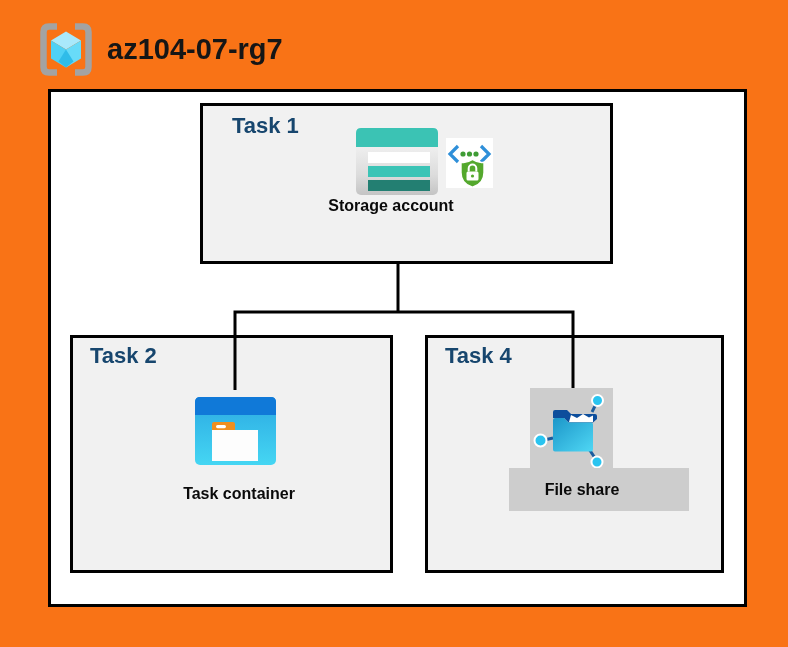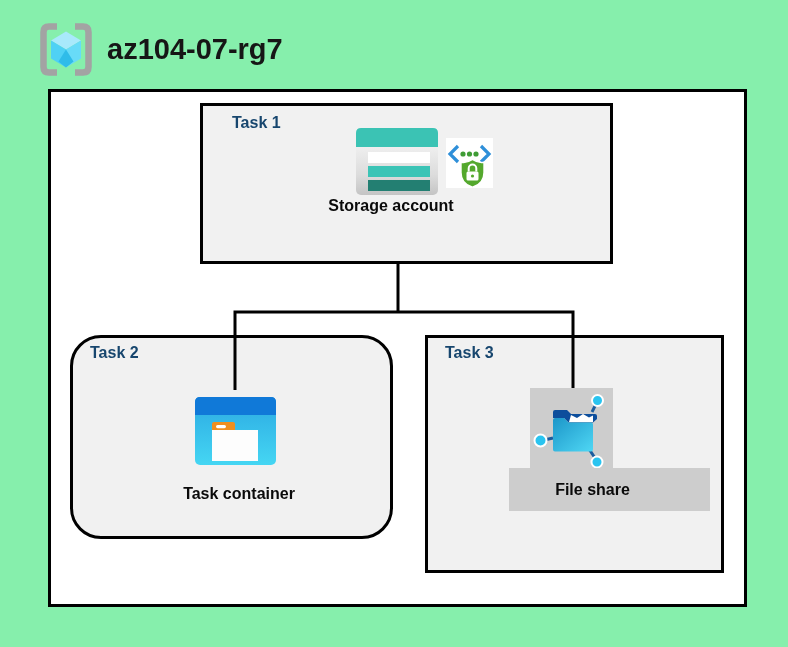--- a/index.html
+++ b/index.html
@@ -1,42 +1,42 @@
 <!DOCTYPE html>
 <html><head>
 <meta charset="utf-8">
 <style>
   html,body{margin:0;padding:0;background:#fff;}
   .stage{
-    position:relative;width:788px;height:647px;background:#86efac;
+    position:relative;width:788px;height:647px;background:#f97316;
     font-family:"Liberation Sans",sans-serif;overflow:hidden;
   }
   
   .rg-header{position:absolute;left:37px;top:21px;display:flex;align-items:center;gap:12px;}
   .rg-title{font-size:29px;font-weight:700;color:#161616;letter-spacing:0;}
   
   .outer-box{position:absolute;left:48px;top:89px;width:699px;height:518px;
     border:3px solid #000;background:#ffffff;box-sizing:border-box;}
   .task-box{position:absolute;border:3px solid #000;background:#f1f1f1;box-sizing:border-box;}
   .box-task1{left:200px;top:103px;width:413px;height:161px;}
-  .box-task2{left:70px;top:335px;width:323px;height:204px;border-radius:31px;}
+  .box-task2{left:70px;top:335px;width:323px;height:238px;}
   .box-task3{left:425px;top:335px;width:299px;height:238px;}
-  .task-label{position:absolute;font-size:16px;font-weight:700;color:#17466E;line-height:1.1;}
+  .task-label{position:absolute;font-size:22px;font-weight:700;color:#17466E;line-height:1.1;}
   .box-task1 .task-label{left:29px;top:8px;}
   .box-task2 .task-label{left:17px;top:6px;}
   .box-task3 .task-label{left:17px;top:6px;}
   
   .connectors{position:absolute;left:0;top:0;width:788px;height:647px;pointer-events:none;}
   
   .icon-abs{position:absolute;display:block;}
   .node-label{position:absolute;font-size:16px;font-weight:700;color:#0a0a0a;text-align:center;white-space:nowrap;}
   .storage-label{left:241px;top:197px;width:300px;}
   .blob-label{left:89px;top:485px;width:300px;}
   .fs-backdrop{position:absolute;left:530px;top:388px;width:83px;height:81px;background:#cdcdcd;}
-  .fs-strip{position:absolute;left:509px;top:468px;width:201px;height:43px;background:#cdcdcd;
+  .fs-strip{position:absolute;left:509px;top:468px;width:180px;height:43px;background:#cdcdcd;
     display:flex;align-items:center;justify-content:center;box-sizing:border-box;padding-right:34px;}
   .fs-strip .node-label{position:static;}
 </style>
 </head>
 <body>
 
 <div class="stage">
 
   <div class="rg-header">
     <svg width="58" height="57" viewBox="0 0 58 57">
@@ -52,21 +52,21 @@
 
   <div class="outer-box"></div>
 
   <div class="task-box box-task1">
     <span class="task-label">Task 1</span>
   </div>
   <div class="task-box box-task2">
     <span class="task-label">Task 2</span>
   </div>
   <div class="task-box box-task3">
-    <span class="task-label">Task 3</span>
+    <span class="task-label">Task 4</span>
   </div>
 
   <svg class="connectors" viewBox="0 0 788 647">
     <path d="M398 263 V 312" fill="none" stroke="#000" stroke-width="3"></path>
     <path d="M235 390 V 312 H 573 V 393" fill="none" stroke="#000" stroke-width="3"></path>
   </svg>
 
   <svg class="icon-abs" style="left:356px;top:128px;" width="82" height="67" viewBox="0 0 82 67">
     <defs>
       <linearGradient id="storBody" x1="0" y1="0" x2="0" y2="1">

